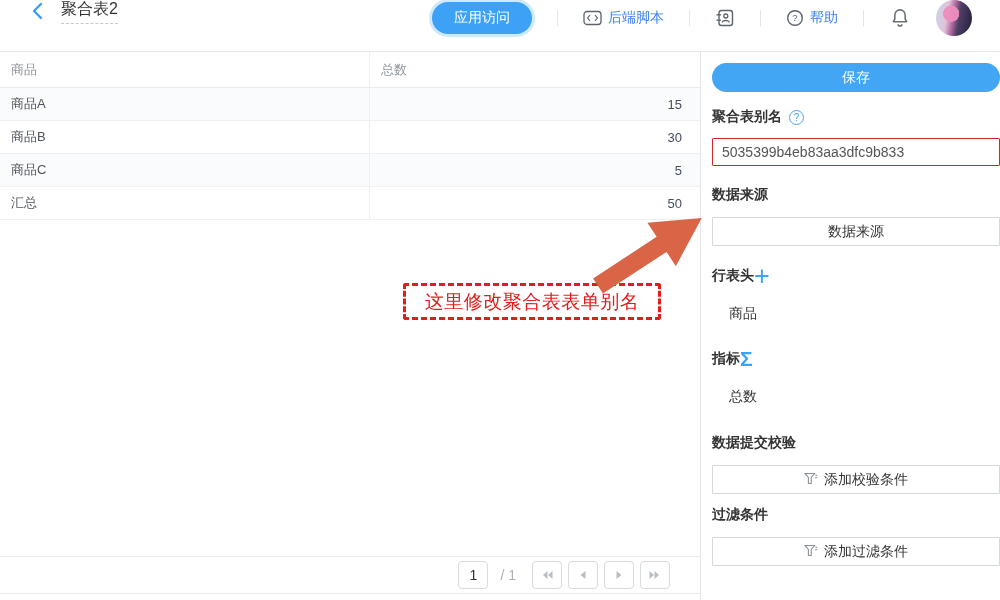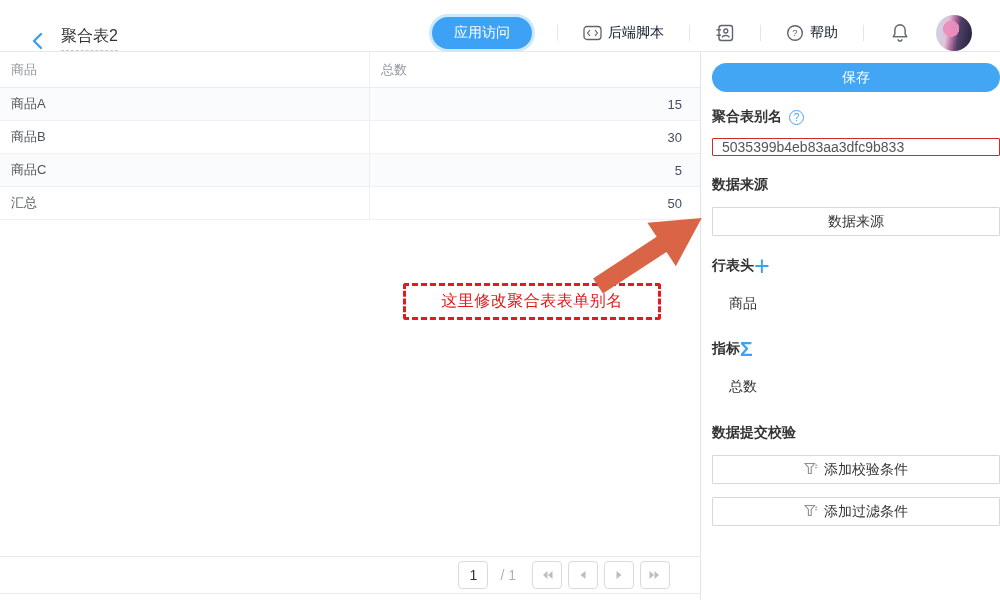--- a/index.html
+++ b/index.html
@@ -6,36 +6,36 @@
   html,body { width:1000px; height:600px; }
   body {
     font-family:"Liberation Sans", sans-serif;
     background:#fff; color:#333; overflow:hidden; position:relative;
   }
 
   
   .topbar {
     position:absolute; left:0; top:0; width:1000px; height:52px;
     background:#fff; border-bottom:1px solid #e7e7e7;
-    display:flex; align-items:flex-end;
+    display:flex; align-items:flex-start;
   }
   .back-btn { margin-left:30px; width:18px; height:21px; cursor:pointer; display:flex; align-items:center; }
   .page-title {
     margin-left:13px; font-size:16px; color:#333;
     padding-bottom:5px; border-bottom:1px dashed #c6cad0; line-height:18px;
   }
   .topbar-right { margin-left:auto; display:flex; align-items:center; gap:25px; padding-right:28px; }
   .pill-btn {
     height:32px; padding:0 22px; border-radius:16px; border:none;
     background:#3da2f5; color:#fff; font-size:14px; cursor:pointer;
     box-shadow:0 0 0 3px #cde9fd; display:flex; align-items:center;
     font-family:"Liberation Sans", sans-serif;
   }
   .vdiv { width:1px; height:16px; background:#e3e5e8; }
-  .tool { display:flex; align-items:center; gap:6px; font-size:14px; color:#0f172a; cursor:pointer; }
+  .tool { display:flex; align-items:center; gap:6px; font-size:14px; color:#3b82f6; cursor:pointer; }
   .tool svg { display:block; }
   .bell { width:22px; height:22px; cursor:pointer; }
   .avatar {
     width:36px; height:36px; border-radius:50%; cursor:pointer;
     background:
       radial-gradient(circle at 42% 38%, rgba(236,142,190,.95) 0 26%, rgba(236,142,190,0) 27%),
       linear-gradient(100deg, #c3d9ea 0%, #e3c1d8 32%, #b06a9e 48%, #4d3f66 62%, #241e38 100%);
   }
 
   
@@ -45,21 +45,21 @@
   .thead .c2 { flex:1; padding-left:11px; }
   .trow { display:flex; height:33px; align-items:center; font-size:13px; color:#4e545c; border-bottom:1px solid #eef0f3;gap:8px; }
   .trow.alt { background:#fafbfc; }
   .trow .c1 { width:370px; padding-left:11px; align-self:stretch; display:flex; align-items:center; border-right:1px solid #edf0f2; }
   .trow .c2 { flex:1; text-align:right; padding-right:18px; color:#454e60; }
 
   
   .callout {
     position:absolute; left:403px; top:231px; width:258px; height:37px;
     border:3px dashed #e21b1b; border-radius:3px; color:#e21b1b;
-    font-size:16px; display:flex; align-items:center; justify-content:center;
+    font-size:19px; display:flex; align-items:center; justify-content:center;
     letter-spacing:.5px; background:transparent; z-index:5;
   }
   .arrow-wrap { position:absolute; left:560px; top:150px; width:150px; height:100px; z-index:6; pointer-events:none; }
 
   
   .pagebar {
     position:absolute; left:0; top:504px; width:700px; height:38px;
     border-top:1px solid #eaeaea; border-bottom:1px solid #eaeaea;
     display:flex; align-items:center; justify-content:flex-end;
     padding-right:30px; gap:6px; background:#fff;
@@ -84,21 +84,21 @@
     width:100%; height:29px; border:none; border-radius:15px; background:#42a6f5;
     color:#fff; font-size:14px; cursor:pointer; font-family:"Liberation Sans", sans-serif;
   }
   .side-label { display:flex; align-items:center; font-size:14px; font-weight:bold; color:#333; }
   .mt16 { margin-top:16px; } .mt20 { margin-top:20px; } .mt26 { margin-top:26px; } .mt28 { margin-top:28px; } .mt12 { margin-top:12px; }
   .help-dot {
     margin-left:7px; width:15px; height:15px; border:1px solid #4aa3f5; border-radius:50%;
     color:#4aa3f5; font-size:10px; font-weight:normal; display:flex; align-items:center; justify-content:center; cursor:pointer;
   }
   .alias-input {
-    margin-top:12px; width:100%; height:18px; border:1px solid #cf2a2a; border-radius:1px;
+    margin-top:12px; width:100%; height:28px; border:1px solid #cf2a2a; border-radius:1px;
     padding:0 9px; font-size:14px; color:#555; outline:none; background:#fff;
     font-family:"Liberation Sans", sans-serif;
   }
   .side-btn {
     margin-top:13px; width:100%; height:29px; border:1px solid #d5d8dc; border-radius:1px;
     background:#fff; font-size:14px; color:#333; cursor:pointer;
     display:flex; align-items:center; justify-content:center; gap:6px;
     font-family:"Liberation Sans", sans-serif;
   }
   .label-row { display:flex; align-items:center; }
@@ -256,20 +256,21 @@
     <span>
       <svg width="14" height="13" viewBox="0 0 14 13">
         <path d="M1 1.5 H10.5 L7.2 5.5 V11.5 H4.4 V5.5 Z" fill="none" stroke="#8b9098" stroke-width="1.1"></path>
         <line x1="11.3" y1="3.2" x2="13.3" y2="3.2" stroke="#8b9098" stroke-width="1.1"></line>
         <line x1="11.3" y1="5.6" x2="12.8" y2="5.6" stroke="#8b9098" stroke-width="1.1"></line>
       </svg>
     </span>
     <span>添加校验条件</span>
   </button>
 
+  <div class="side-label mt12">过滤条件</div>
   <button class="side-btn mt12">
     <span>
       <svg width="14" height="13" viewBox="0 0 14 13">
         <path d="M1 1.5 H10.5 L7.2 5.5 V11.5 H4.4 V5.5 Z" fill="none" stroke="#8b9098" stroke-width="1.1"></path>
         <line x1="11.3" y1="3.2" x2="13.3" y2="3.2" stroke="#8b9098" stroke-width="1.1"></line>
         <line x1="11.3" y1="5.6" x2="12.8" y2="5.6" stroke="#8b9098" stroke-width="1.1"></line>
       </svg>
     </span>
     <span>添加过滤条件</span>
   </button>

